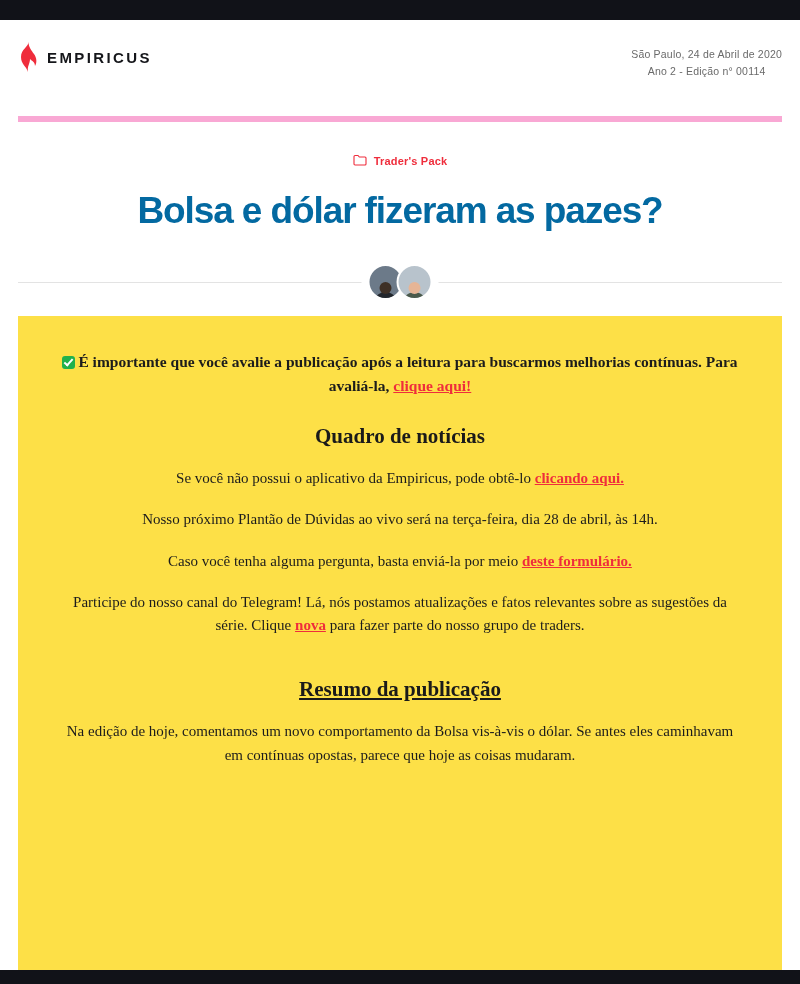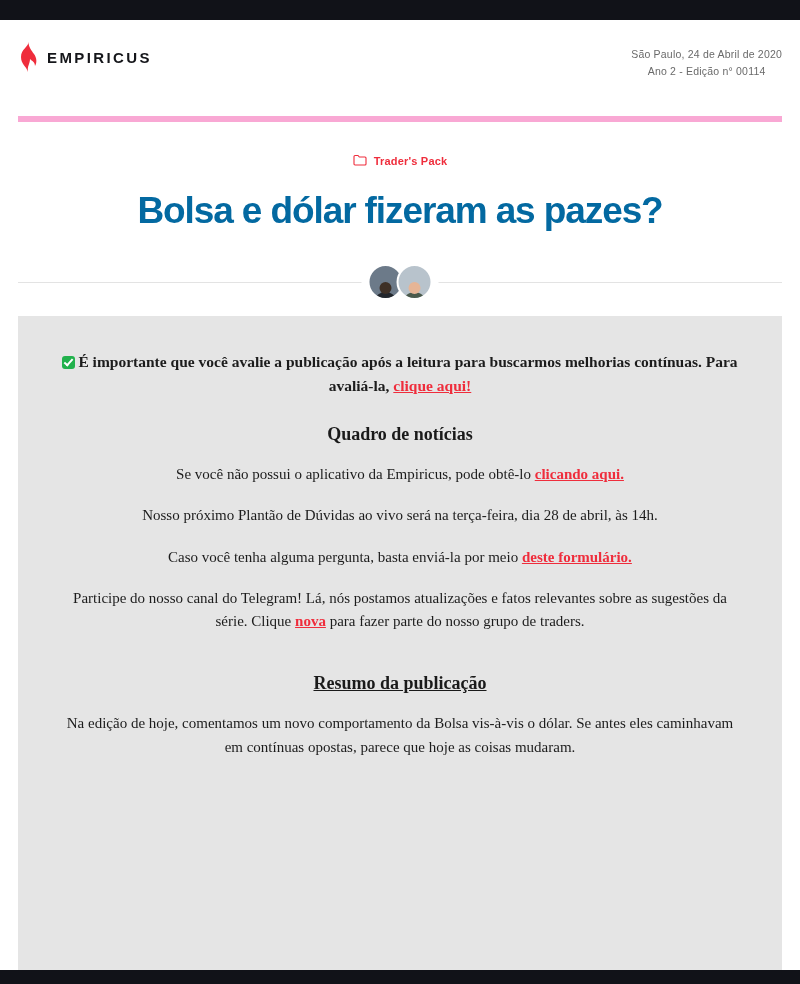--- a/index.html
+++ b/index.html
@@ -150,21 +150,21 @@
   }
   .avatar-1 { background: #6c7a89; }
   .avatar-1 .face { background: #3e3026; }
   .avatar-1 .body { background: #22262c; }
   .avatar-2 { background: #b8c3cc; }
   .avatar-2 .face { background: #e6b596; }
   .avatar-2 .body { background: #4b5a4c; }
   
   .card {
     margin-top: 16px;
-    background: #e5e5e5;
+    background: #fde047;
     padding: 34px 40px 57px 40px;
     box-sizing: border-box;
     flex: 1 1 auto;
   }
   .p {
     font-size: 15px;
     line-height: 1.55;
     text-align: center;
     margin: 0 0 18px 0;
     color: #1c1c1c;
@@ -190,21 +190,21 @@
     position: absolute;
     left: 4px;
     top: 1px;
     width: 3px;
     height: 7px;
     border: solid #ffffff;
     border-width: 0 2px 2px 0;
     transform: rotate(42deg);
   }
   .section-title {
-    font-size: 18px;
+    font-size: 21px;
     font-weight: 700;
     text-align: center;
     margin: 4px 0 18px 0;
   }
   .section-title.underlined {
     text-decoration: underline;
     margin-top: 40px;
   }
   a.link {
     color: #ef2d3c;

